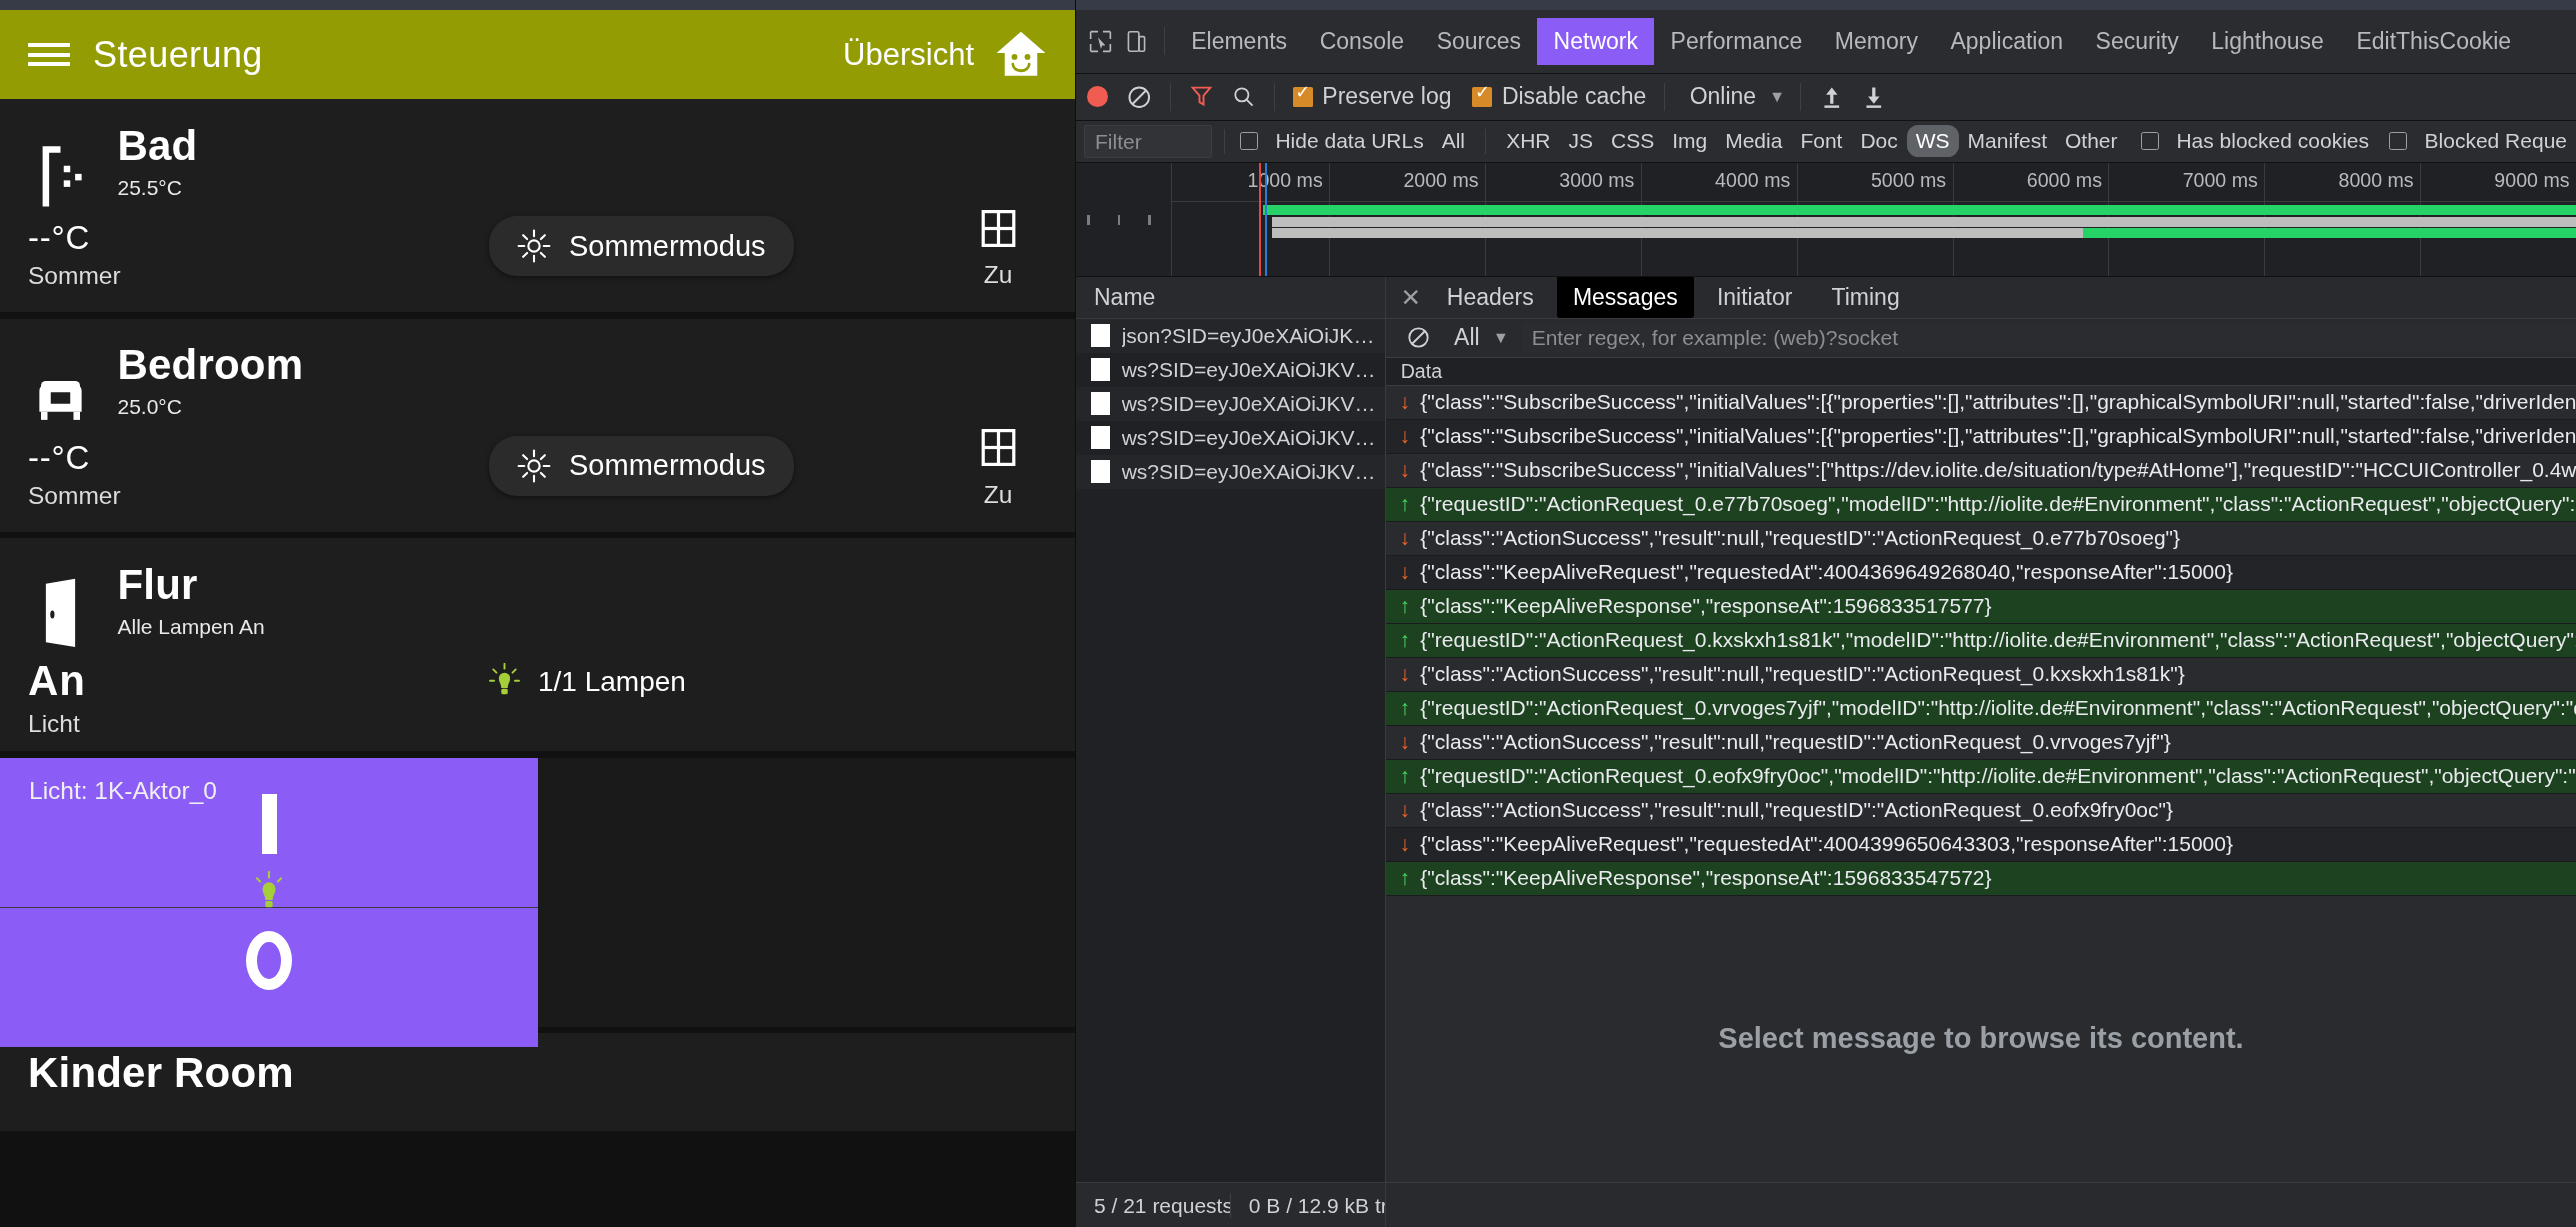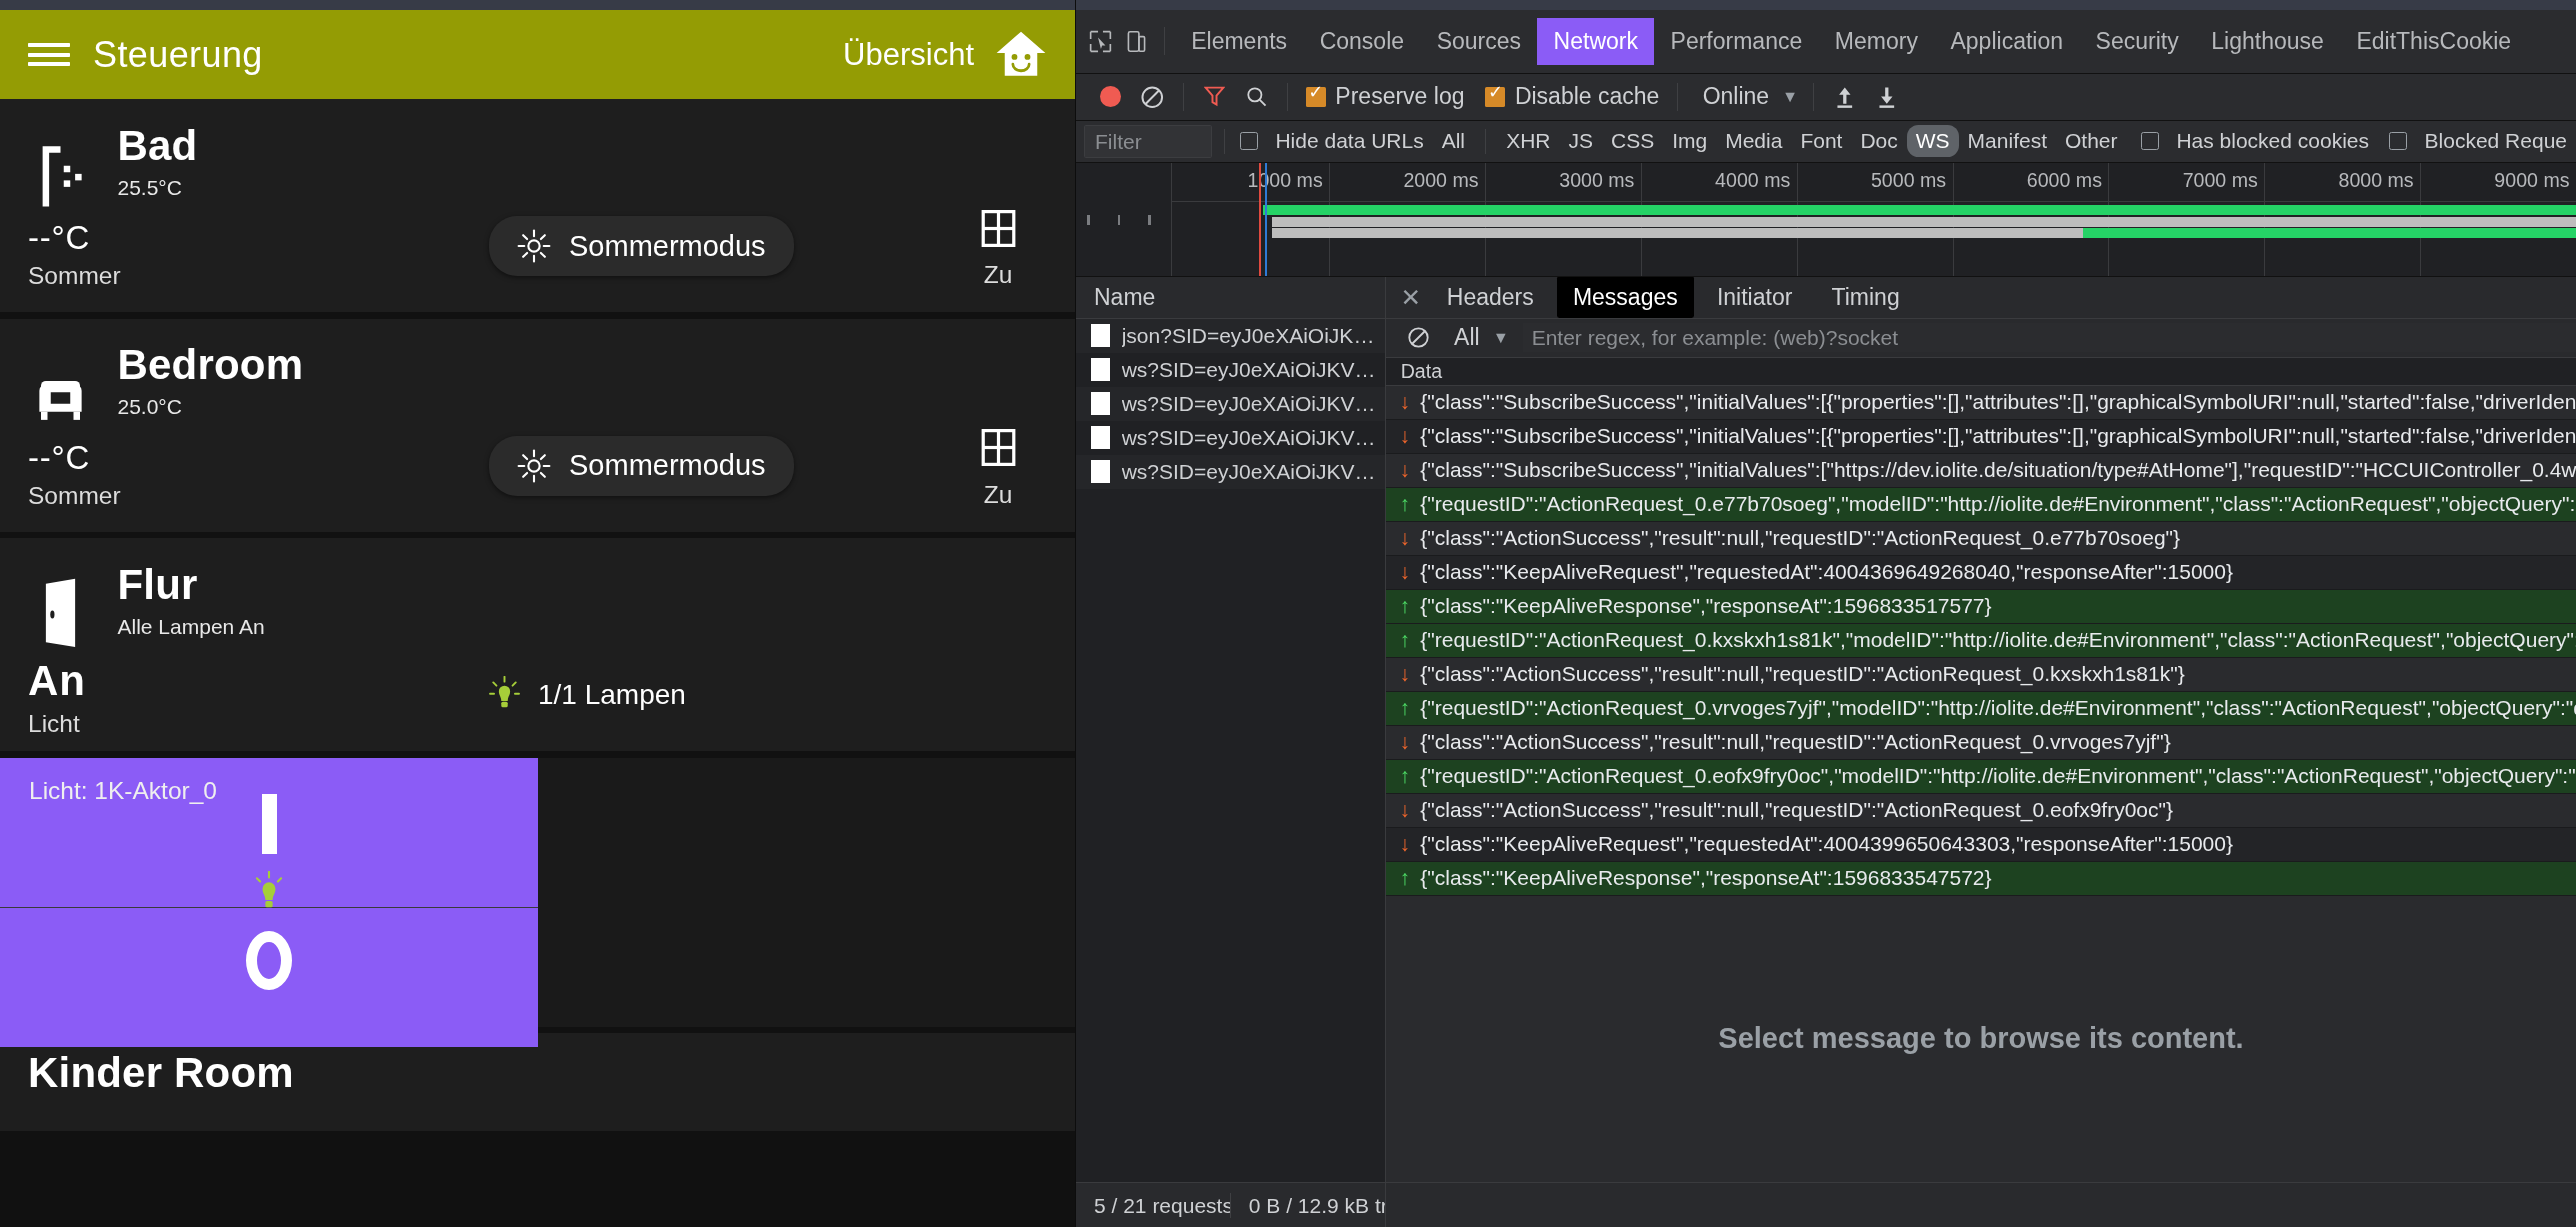--- a/index.html
+++ b/index.html
@@ -34,21 +34,21 @@
   .rb-val.bold{font-weight:700;font-size:42px;}
   .rb-cap{color:#dcdcdc;font-size:24.5px;font-weight:300;margin-top:8.2px;}
   .rb-center{position:absolute;left:489px;top:-4.9px;}
   .pill{background:#2b2b2b;border-radius:28px;padding:13px 28px;display:flex;align-items:center;gap:18px;
         box-shadow:0 1.6px 4.9px rgba(0,0,0,.5);cursor:pointer;}
   .pill-txt{color:#fff;font-size:29px;font-weight:300;white-space:nowrap;}
   .sun-ico{width:34px;height:34px;flex:none;}
   .rb-right{position:absolute;right:28px;top:-11.4px;text-align:center;width:98px;}
   .win-ico{width:37px;height:37px;margin:0 auto;display:block;}
   .rb-right .rb-cap{text-align:center;margin-top:14.7px;}
-  .lamp-line{position:absolute;left:489px;top:16px;display:flex;align-items:center;gap:18px;}
+  .lamp-line{position:absolute;left:489px;top:3px;display:flex;align-items:center;gap:18px;}
   .bulb-ico{width:31px;height:37px;flex:none;}
   .lamp-txt{color:#fff;font-size:28px;font-weight:300;}
 
   
   .actuator{margin-top:6.5px;background:#1a1a1a;height:269px;position:relative;}
   .act-inner{width:538px;height:289px;background:#8b5cf6;position:relative;}
   .act-label{color:#efefef;font-size:24.5px;font-weight:300;padding:19.6px 0 0 29px;}
   .act-track{position:absolute;left:0;right:0;top:calc(50% + 4.9px);height:1.6px;background:#3a3a3a;}
   .act-col{position:absolute;left:0;top:0;width:538px;height:269px;
            display:flex;flex-direction:column;align-items:center;justify-content:center;gap:0;}
@@ -61,21 +61,21 @@
   
   .dt{flex:1;height:1228px;background:#202124;display:flex;flex-direction:column;overflow:hidden;
       font-family:"Liberation Sans",sans-serif;}
   .dt-strip{height:9.8px;background:#373b47;}
   .dt-tabs{height:64px;background:#2b2c2f;display:flex;align-items:center;padding-left:6.5px;
            border-bottom:0.8px solid #111;flex:none;}
   .dt-icobtn{width:36px;height:36px;display:flex;align-items:center;justify-content:center;cursor:pointer;}
   .dt-sep{width:0.8px;height:28px;background:#3f4043;margin:0 9.8px;}
   .dt-tab{color:#b7b9bc;font-size:23px;padding:8.2px 16.3px;cursor:pointer;white-space:nowrap;}
   .dt-tab.active{background:#8b5cf6;color:#fff;height:47px;display:flex;align-items:center;}
-  .dt-toolbar{height:47px;background:#2b2c2f;display:flex;align-items:center;gap:0;padding-left:13px;
+  .dt-toolbar{height:47px;background:#2b2c2f;display:flex;align-items:center;gap:0;
               border-bottom:0.8px solid #111;flex:none;}
   .tb-btn{width:42px;height:42px;display:flex;align-items:center;justify-content:center;cursor:pointer;}
   .rec-dot{width:21px;height:21px;border-radius:50%;background:#f05b52;display:block;}
   .chk-wrap{display:flex;align-items:center;gap:9.8px;margin-left:8.2px;cursor:pointer;}
   .chk{width:19.6px;height:19.6px;background:#d68a28;border-radius:1.6px;position:relative;}
   .chk:after{content:"✓";position:absolute;left:2.4px;top:-4.1px;color:#fff;font-size:18px;line-height:19.6px;}
   .chk-lbl{color:#cfd1d4;font-size:23px;white-space:nowrap;}
   .tb-sel{color:#cfd1d4;font-size:23px;margin-left:14.7px;cursor:pointer;}
   .caret{color:#9aa0a6;font-size:16.3px;margin-left:13px;}
   .dt-filterbar{height:42px;background:#2b2c2f;display:flex;align-items:center;padding-left:8.2px;

